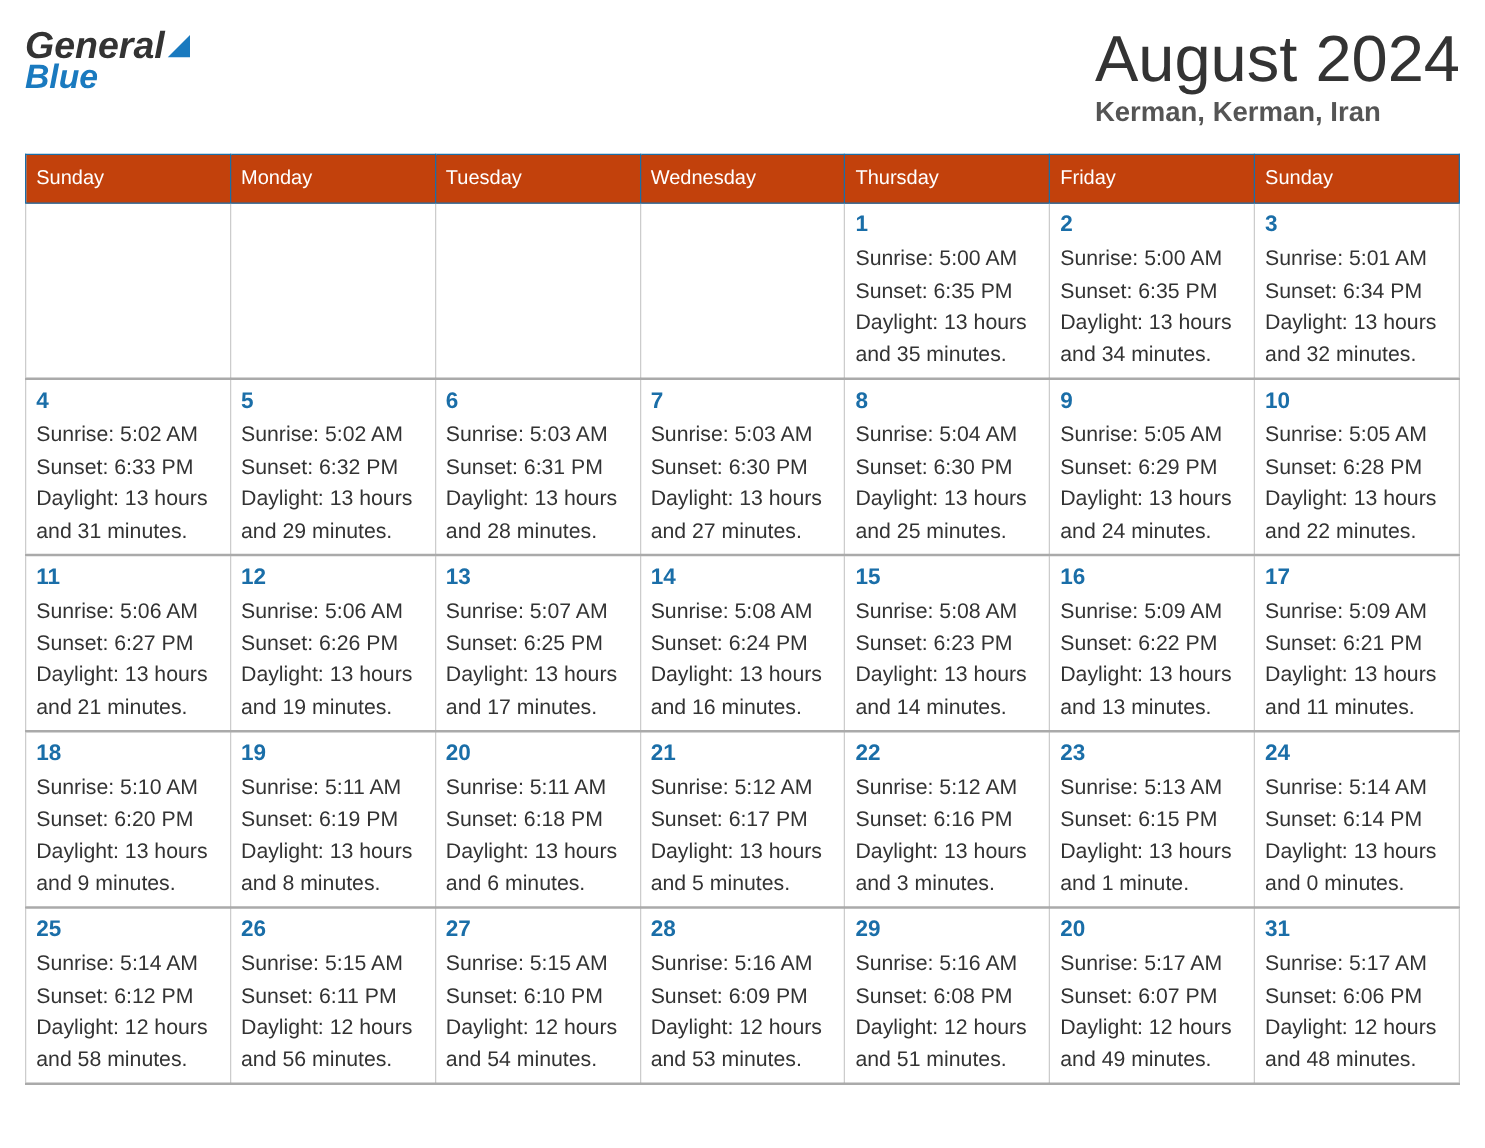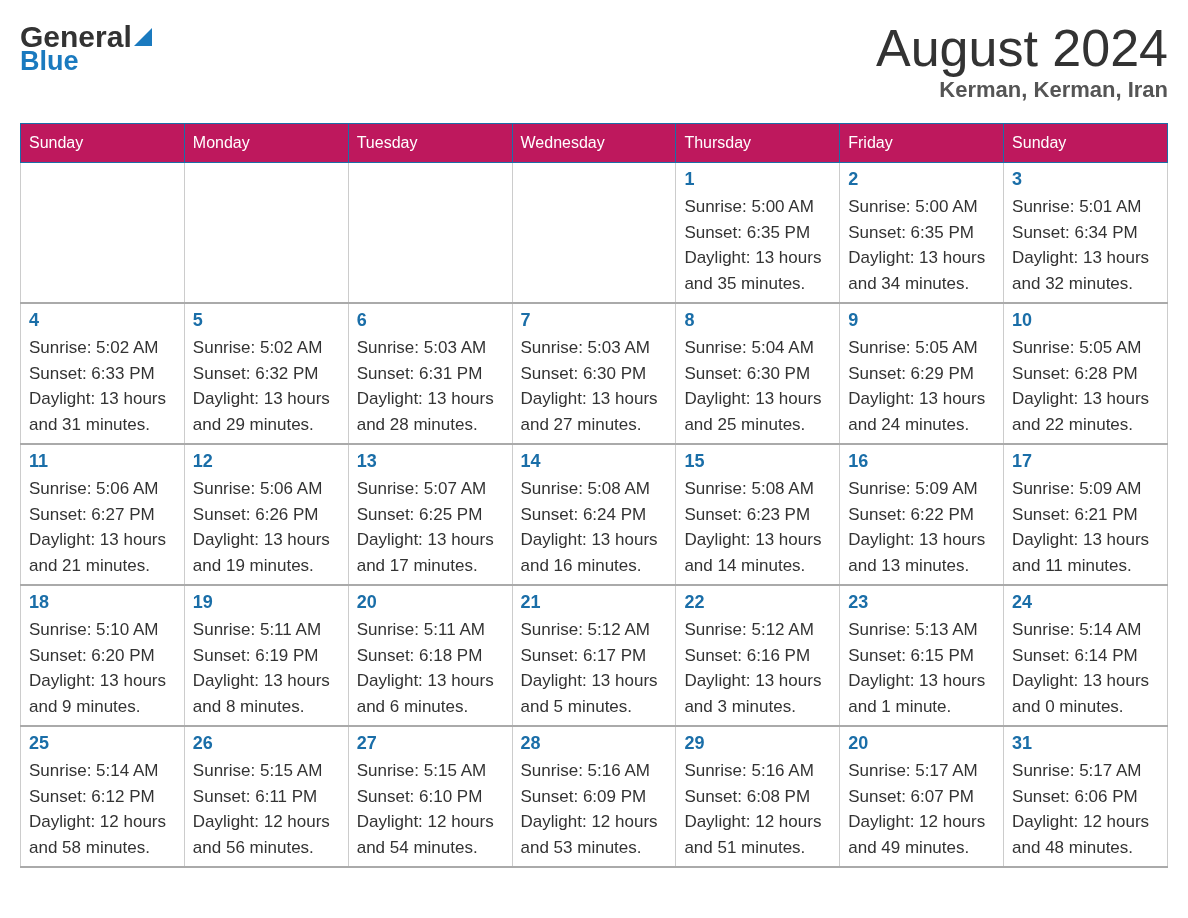--- a/index.html
+++ b/index.html
@@ -10,40 +10,40 @@
       width: 1188px;
       min-height: 918px;
     }
     .header {
       display: flex;
       justify-content: space-between;
       align-items: flex-start;
       margin-bottom: 20px;
     }
     .title-block {
-      text-align: right;
+      text-align: left;
     }
     .title-block h1 {
       font-size: 52px;
       font-weight: 300;
       color: #333;
       line-height: 1.1;
     }
     .title-block h2 {
       font-size: 22px;
       font-weight: bold;
       color: #555;
     }
     .calendar {
       width: 100%;
       border-collapse: collapse;
       border: 1px solid #aaa;
     }
     .calendar thead tr th {
-      background-color: #be185d;
+      background-color: #c2410c;
       color: #fff;
       padding: 10px 8px;
       font-size: 16px;
       font-weight: normal;
       text-align: left;
       border: 1px solid #1a6ea8;
     }
     .calendar tbody tr td {
       border: 1px solid #ccc;
       vertical-align: top;
@@ -68,20 +68,21 @@
       color: #333;
       line-height: 1.5;
     }
     .empty-cell {
       background: #fff;
     }
     .logo-wrapper {
       display: flex;
       flex-direction: column;
       align-items: flex-start;
+      font-style: italic;
     }
     .logo-top-row {
       display: flex;
       align-items: center;
     }
   </style>
 </head>
 <body>
 
 <div class="header">

